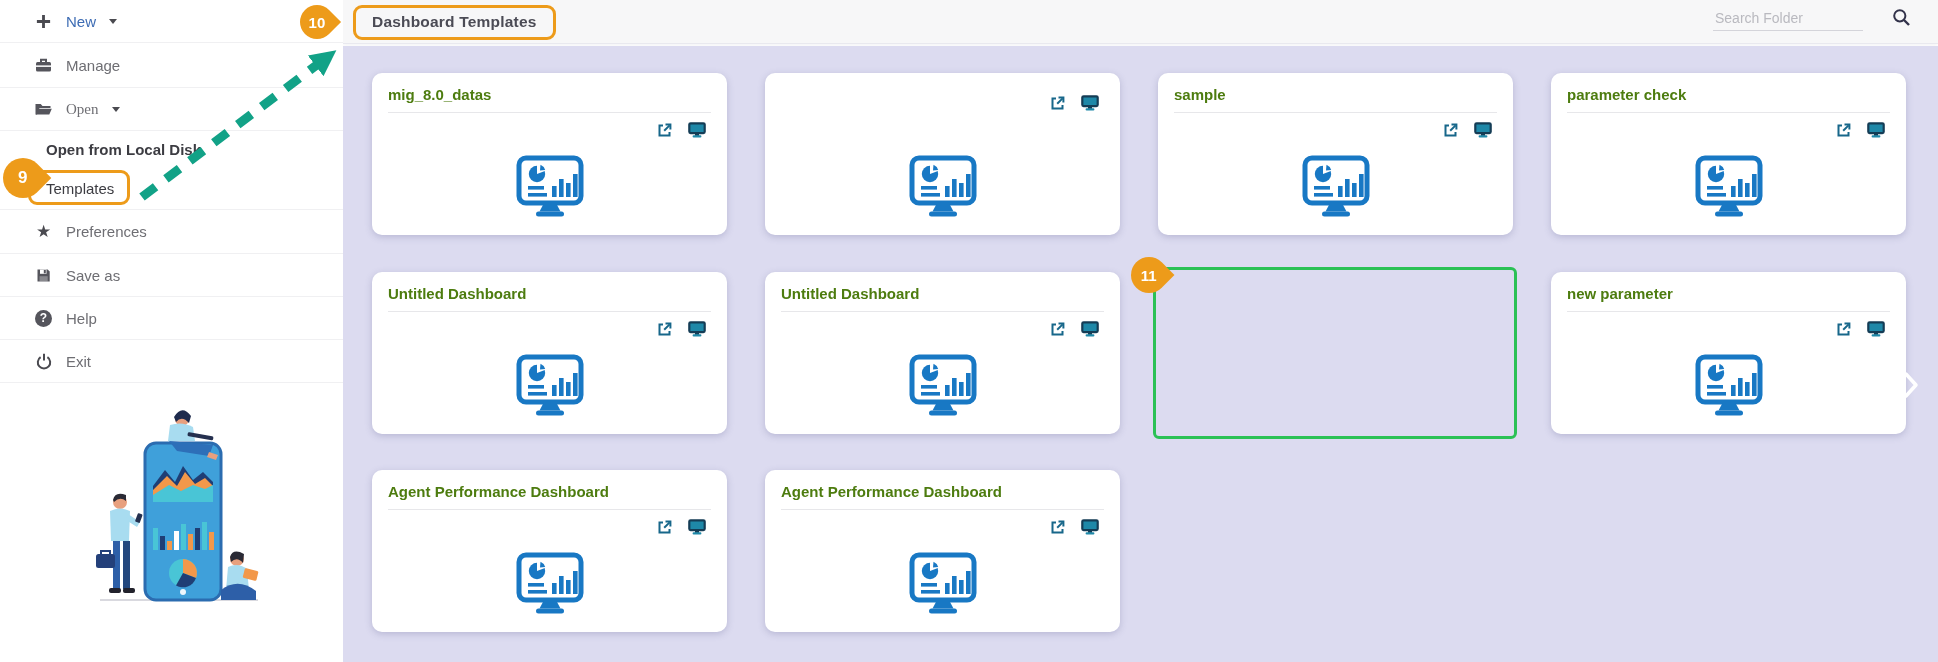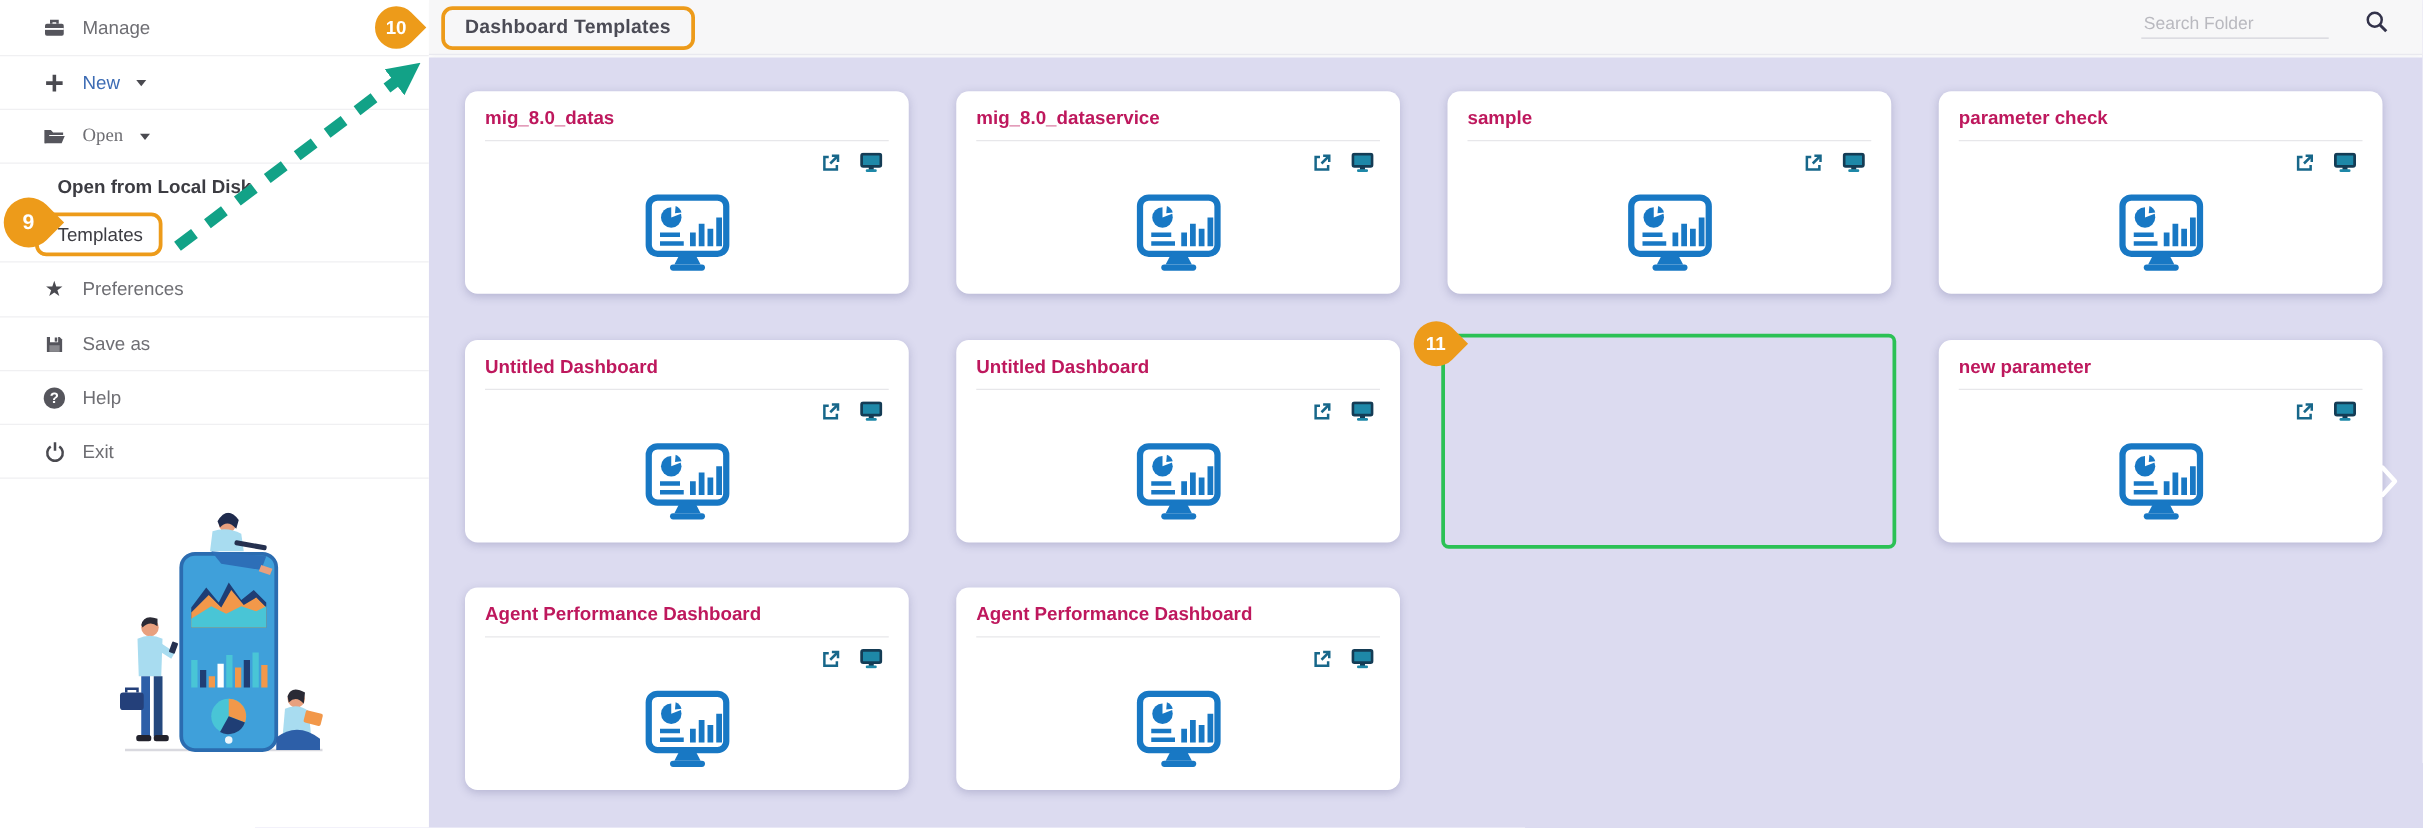--- a/index.html
+++ b/index.html
@@ -69,21 +69,21 @@
     background:#dcdbf0;
   }
   .card {
     position:absolute; width:355px; height:162px;
     background:#fff; border-radius:10px;
     box-shadow:0 2px 7px rgba(90,90,140,0.28);
     cursor:pointer;
   }
   .card-pad { padding:13px 16px 0; }
   .card-title {
-    font-size:15px; font-weight:bold; color:#be185d;
+    font-size:15px; font-weight:bold; color:#4d7c0f;
     padding-bottom:9px; border-bottom:1px solid #e7e7ea;
     white-space:nowrap; overflow:hidden;
   }
   .card-actions { display:flex; justify-content:flex-end; gap:15px; padding:9px 5px 0 0; }
   .card-actions span { display:inline-flex; cursor:pointer; }
   .card-icon { position:absolute; left:50%; top:82px; transform:translateX(-50%); }
 
   .next-chevron { position:absolute; left:1560px; top:325px; cursor:pointer; }
 
   
@@ -134,39 +134,39 @@
       <rect x="51" y="28" width="4.6" height="14" fill="#1878C4"></rect>
       <rect x="58" y="19" width="4.6" height="23" fill="#1878C4"></rect>
       <path d="M29 48 L41 48 L45.5 56.5 L24.5 56.5 Z" fill="#1878C4"></path>
       <rect x="21" y="56.5" width="28" height="5" rx="2.5" fill="#1878C4"></rect>
     </symbol>
   </defs>
 </svg>
 
 <aside class="sidebar">
 
+  <div class="menu-item mi-new">
+    <span class="mi-icon">
+      <svg width="17" height="17" viewBox="0 0 18 18">
+          <path d="M9 2v14M2 9h14" stroke="#4a4a50" stroke-width="3"></path>
+        </svg>
+    </span>
+    <span class="mi-label">New</span>
+    <span class="caret"></span>
+  </div>
+
   <div class="menu-item mi-manage">
     <span class="mi-icon">
       <svg width="19" height="18" viewBox="0 0 19 18">
         <path d="M7 6V3.8h5V6" fill="none" stroke="#55555c" stroke-width="2"></path>
         <rect x="2" y="6" width="15" height="9.5" rx="1.5" fill="#55555c"></rect>
         <rect x="2" y="9.4" width="15" height="1.5" fill="#ffffff"></rect>
       </svg>
     </span>
     <span class="mi-label">Manage</span>
-  </div>
-
-  <div class="menu-item mi-new">
-    <span class="mi-icon">
-      <svg width="17" height="17" viewBox="0 0 18 18">
-          <path d="M9 2v14M2 9h14" stroke="#4a4a50" stroke-width="3"></path>
-        </svg>
-    </span>
-    <span class="mi-label">New</span>
-    <span class="caret"></span>
   </div>
 
   <div class="menu-item mi-open">
     <span class="mi-icon">
       <svg width="19" height="18" viewBox="0 0 19 18">
         <path d="M1.5 14.5V4h5.2l1.8 2h8v2H5.5L3 14.5z" fill="#55555c"></path>
         <path d="M4.4 8.8h13.4l-2.5 5.7H1.8z" fill="#55555c"></path>
       </svg>
     </span>
     <span class="mi-label">Open</span>
@@ -301,21 +301,20 @@
           </span>
       </div>
     </div>
     <div class="card-icon"><svg width="70" height="64">
           <use href="#sym-dash"></use>
         </svg></div>
   </div>
 
   <div class="card" style="left:422px;top:27px">
     <div class="card-pad">
-      <div class="card-title">mig_8.0_dataservice</div>
       <div class="card-actions">
         <span>
             <svg width="17" height="17">
               <use href="#sym-ext"></use>
             </svg>
           </span>
         <span>
             <svg width="18" height="16">
               <use href="#sym-mon"></use>
             </svg>

